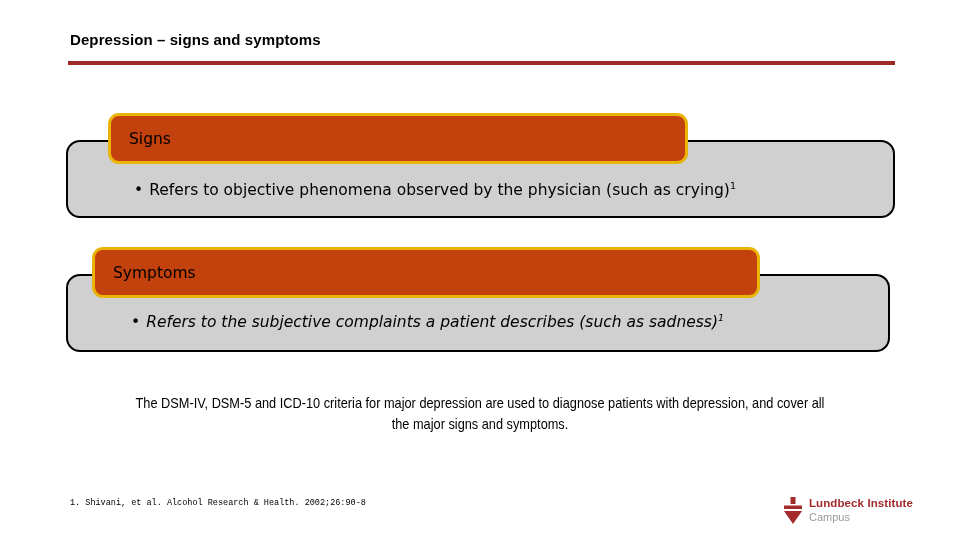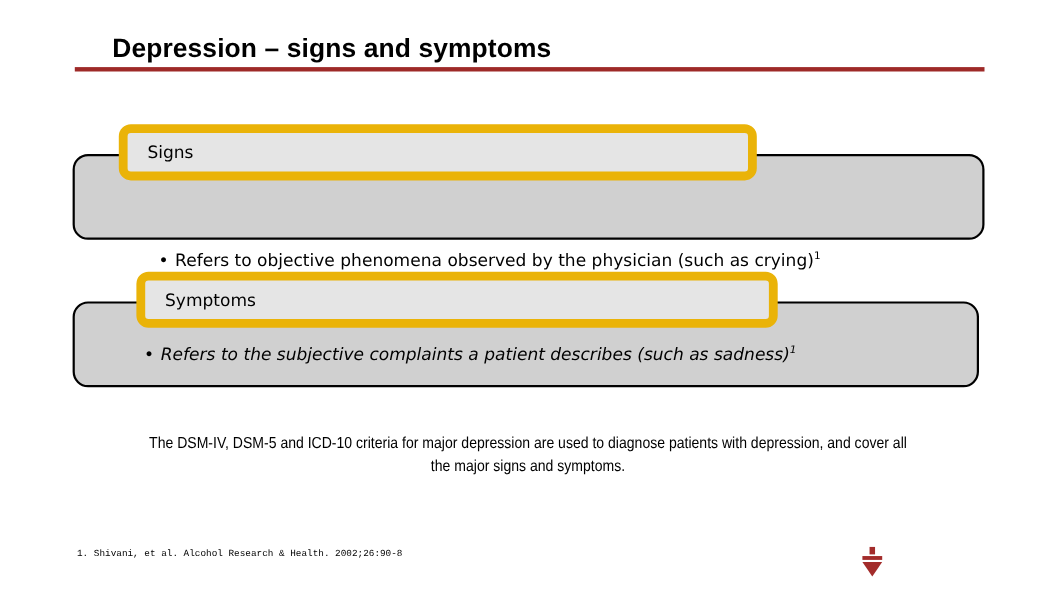--- a/index.html
+++ b/index.html
@@ -14,26 +14,25 @@
     overflow: hidden;
     font-family: "Liberation Sans", sans-serif;
     color: #000000;
   }
 
   
   #slide-title {
     position: absolute;
     left: 70px;
     top: 31px;
-    font-size: 24px;
+    font-size: 15px;
     font-weight: bold;
     letter-spacing: 0.1px;
     color: #000000;
     white-space: nowrap;
-    margin-left: 32px;
   }
   #title-rule {
     position: absolute;
     left: 68px;
     top: 61px;
     width: 827px;
     height: 4px;
     background: #9E2A28;
   }
 
@@ -43,22 +42,22 @@
   }
   .block-body {
     position: absolute;
     background: #D0D0D0;
     border: 2px solid #000000;
     border-radius: 14px;
     box-sizing: border-box;
   }
   .block-tab {
     position: absolute;
-    background: #e5e5e5;
-    border: 8px solid #eab308;
+    background: #c2410c;
+    border: 3px solid #eab308;
     border-radius: 11px;
     box-sizing: border-box;
   }
   .block-tab-label {
     position: absolute;
     left: 18px;
     top: 50%;
     transform: translateY(-50%);
     font-size: 15.5px;
     font-family: "DejaVu Sans", sans-serif;
@@ -78,25 +77,25 @@
   }
   .sup {
     font-size: 9.5px;
     vertical-align: super;
     line-height: 0;
   }
 
   
   #block-signs-body   { left: 66px;  top: 140px; width: 829px; height: 78px; }
   #block-signs-tab    { left: 108px; top: 113px; width: 580px; height: 51px; }
-  #block-signs-bullet { left: 144px; top: 181px; margin-top: 47px; }
+  #block-signs-bullet { left: 134px; top: 181px; }
 
   
   #block-symptoms-body   { left: 66px;  top: 274px; width: 824px; height: 78px; }
-  #block-symptoms-tab    { left: 124px; top: 247px; width: 583px; height: 51px; }
+  #block-symptoms-tab    { left: 92px; top: 247px; width: 668px; height: 51px; }
   #block-symptoms-bullet { left: 131px; top: 313px; font-style: italic; }
 
   
   #summary-paragraph {
     position: absolute;
     left: 80px;
     top: 393px;
     width: 800px;
     text-align: center;
     font-size: 14.5px;
@@ -182,13 +181,17 @@
 <div id="summary-paragraph">The DSM-IV, DSM-5 and ICD-10 criteria for major depression are used to diagnose patients with depression, and cover all the major signs and symptoms.</div>
 
 <div id="footnote">1. Shivani, et al. Alcohol Research &amp; Health. 2002;26:90-8</div>
 
 <div id="logo">
   <svg id="logo-mark" viewBox="0 0 24 28">
     <rect x="9.5" y="0" width="5" height="7" fill="#A32C2B"></rect>
     <rect x="3" y="8.5" width="18" height="3.5" fill="#A32C2B"></rect>
     <polygon points="3,14 21,14 12,27" fill="#A32C2B"></polygon>
   </svg>
+  <div id="logo-text">
+    <div id="logo-title">Lundbeck Institute</div>
+    <div id="logo-sub">Campus</div>
+  </div>
 </div>
 
 </body></html>

